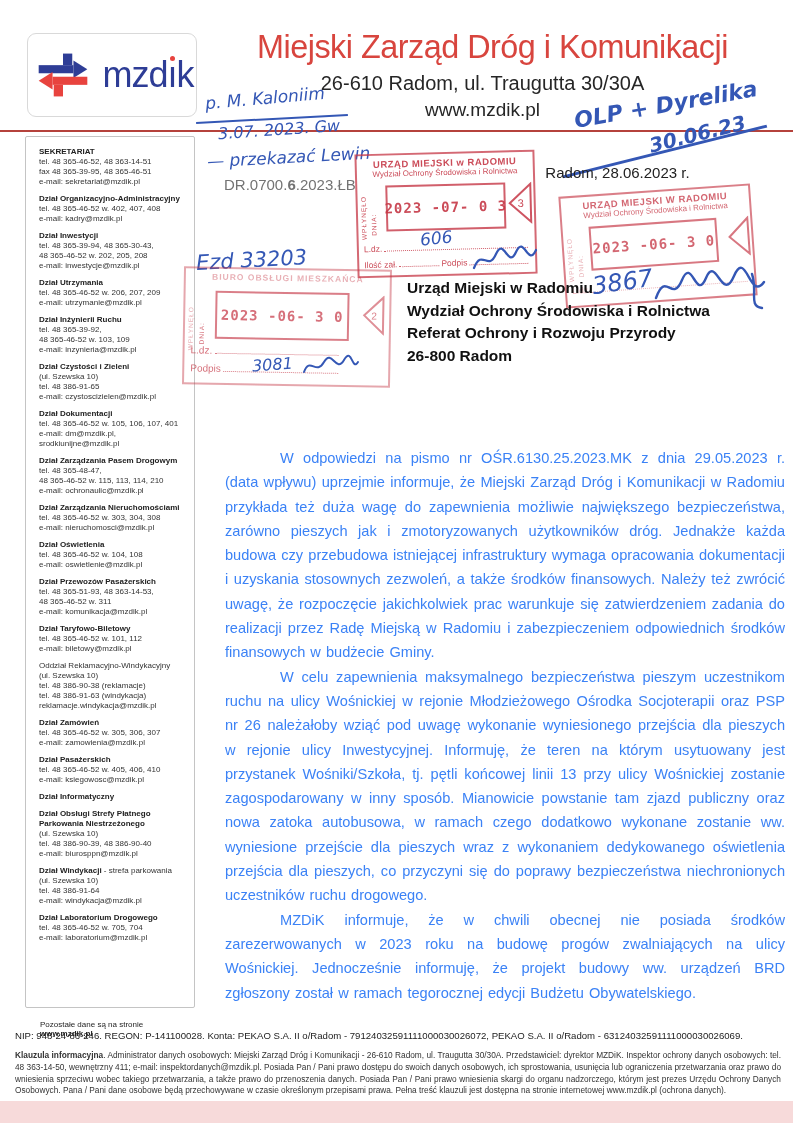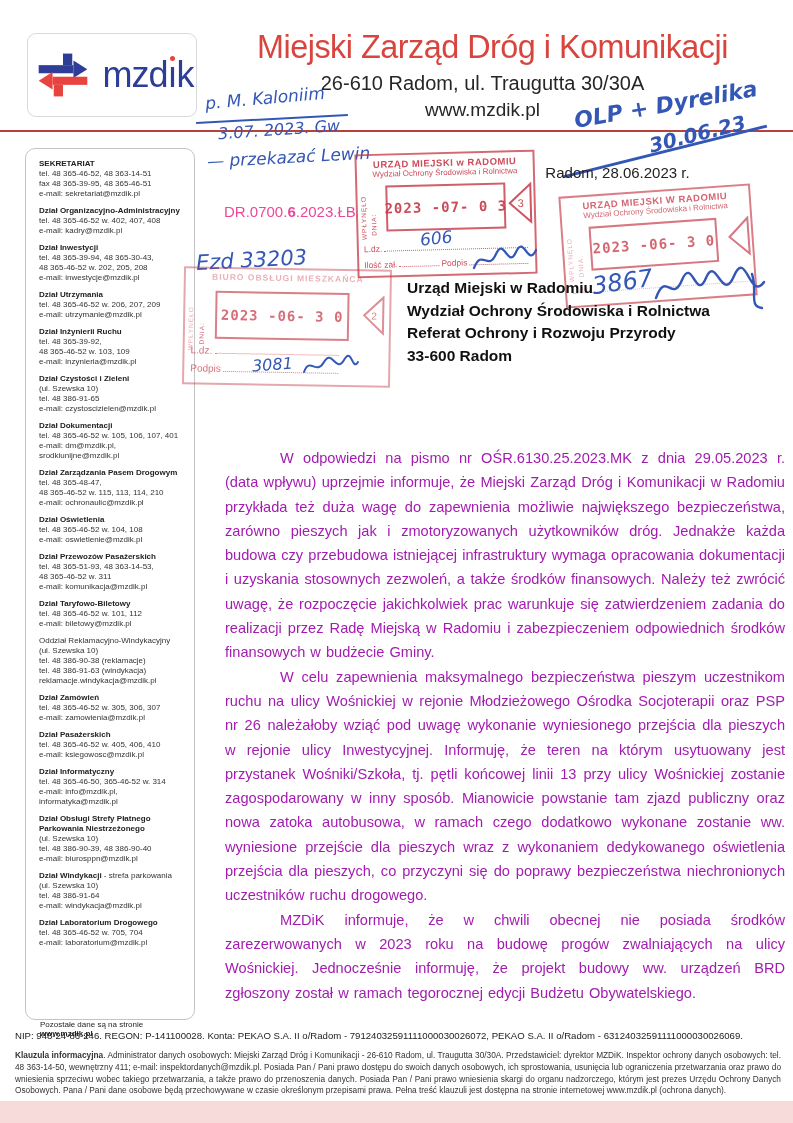--- a/index.html
+++ b/index.html
@@ -16,49 +16,49 @@
              font-size:33px;font-weight:500;color:#d8453e;letter-spacing:-0.5px;transform:scaleX(0.98);}
   .org-address{position:absolute;left:200px;top:72px;width:565px;text-align:center;font-size:20px;color:#262626;}
   .org-website{position:absolute;left:200px;top:99px;width:565px;text-align:center;font-size:19px;color:#262626;}
   .rule{position:absolute;left:0;top:130px;width:793px;height:2px;background:#b5423c;}
 
   
   .hand{position:absolute;color:#3457b5;font-family:"DejaVu Sans",sans-serif;font-style:italic;white-space:nowrap;}
   .hand-stroke{position:absolute;border-top:2px solid #3457b5;}
 
   
-  .sidebar{position:absolute;left:25px;top:148px;width:170px;height:872px;border:1.5px solid #c4c4c4;
-           border-radius:10px;padding:10px 6px 8px 13px;box-sizing:border-box;font-size:8px;line-height:10px;color:#333;}
+  .sidebar{position:absolute;left:25px;top:136px;width:170px;height:872px;border:1.5px solid #c4c4c4;
+           border-radius:2px;padding:10px 6px 8px 13px;box-sizing:border-box;font-size:8px;line-height:10px;color:#333;}
   .sb-item{margin-bottom:7px;}
   .sb-name{font-weight:bold;color:#222;}
   .sb-name:empty{display:none;}
   .sb-info{white-space:pre-line;}
   .sb-note{margin-top:26px;font-size:8px;}
   .sb-note b{font-weight:bold;}
 
   
   .letter-date{position:absolute;left:480px;top:164px;width:275px;text-align:center;font-size:15px;color:#222;}
-  .ref-number{position:absolute;left:224px;top:176px;font-size:15px;color:#ec4899;margin-top:27px;}
+  .ref-number{position:absolute;left:224px;top:176px;font-size:15px;color:#737373;}
   .recipient{position:absolute;left:407px;top:277px;font-size:15.5px;font-weight:bold;line-height:22.5px;color:#101010;}
 
   
   .stamp{position:absolute;border:2px solid rgba(197,55,70,0.75);color:rgba(197,55,70,0.9);box-sizing:border-box;}
   .stamp .hdr1{text-align:center;font-size:9.5px;font-weight:bold;letter-spacing:0.5px;margin-top:3px;}
   .stamp .hdr2{text-align:center;font-size:8px;}
   .stamp .datebox{position:absolute;border:2px solid rgba(197,55,70,0.8);display:flex;align-items:center;justify-content:center;}
   .stamp .date{font-family:"DejaVu Sans Mono",monospace;font-weight:bold;font-size:14px;letter-spacing:1px;white-space:nowrap;}
   .stamp .vert{position:absolute;writing-mode:vertical-rl;transform:rotate(180deg);font-size:6.5px;letter-spacing:1px;}
   .stamp .line{position:absolute;display:flex;align-items:flex-end;font-size:8.5px;}
   .stamp .dots{flex:1;border-bottom:1.5px dotted rgba(197,55,70,0.8);margin:0 2px 2px 2px;}
   .tri{position:absolute;}
   .faint{opacity:0.55;}
 
   
   .body-text{position:absolute;left:225px;top:446px;width:560px;font-size:14.6px;line-height:24.3px;
-             text-align:justify;color:#a21caf;word-spacing:1px;}
+             text-align:justify;color:#3b82f6;word-spacing:1px;}
   .body-text p{margin:0;text-indent:55px;}
 
   
   .footer-ids{position:absolute;left:15px;top:1030px;width:766px;font-size:9.6px;color:#222;}
   .footer-ids b{font-weight:normal;}
   .footer-clause{position:absolute;left:15px;top:1050px;width:766px;font-size:8.3px;line-height:11.8px;
                  text-align:justify;color:#333;}
   .footer-clause b{font-weight:bold;}
   .scan-band{position:absolute;left:0;top:1101px;width:793px;height:22px;background:#f7dada;}
 </style>
@@ -145,20 +145,25 @@
 srodkiunijne@mzdik.pl</div>
       </div>
 
       <div class="sb-item">
         <span class="sb-name">Dział Zarządzania Pasem Drogowym</span><span></span>
         <div class="sb-info">tel. 48 365-48-47,
 48 365-46-52 w. 115, 113, 114, 210
 e-mail: ochronaulic@mzdik.pl</div>
       </div>
 
+      <div class="sb-item">
+        <span class="sb-name">Dział Zarządzania Nieruchomościami</span><span></span>
+        <div class="sb-info">tel. 48 365-46-52 w. 303, 304, 308
+e-mail: nieruchomosci@mzdik.pl</div>
+      </div>
 
       <div class="sb-item">
         <span class="sb-name">Dział Oświetlenia</span><span></span>
         <div class="sb-info">tel. 48 365-46-52 w. 104, 108
 e-mail: oswietlenie@mzdik.pl</div>
       </div>
 
       <div class="sb-item">
         <span class="sb-name">Dział Przewozów Pasażerskich</span><span></span>
         <div class="sb-info">tel. 48 365-51-93, 48 363-14-53,
@@ -188,23 +193,20 @@
       </div>
 
       <div class="sb-item">
         <span class="sb-name">Dział Pasażerskich</span><span></span>
         <div class="sb-info">tel. 48 365-46-52 w. 405, 406, 410
 e-mail: ksiegowosc@mzdik.pl</div>
       </div>
 
       <div class="sb-item">
         <span class="sb-name">Dział Informatyczny</span><span></span>
-        <div class="sb-info">tel. 48 365-46-50, 365-46-52 w. 314
-e-mail: info@mzdik.pl,
-informatyka@mzdik.pl</div>
       </div>
 
       <div class="sb-item">
         <span class="sb-name">Dział Obsługi Strefy Płatnego Parkowania Niestrzeżonego</span><span></span>
         <div class="sb-info">(ul. Szewska 10)
 tel. 48 386-90-39, 48 386-90-40
 e-mail: biurosppn@mzdik.pl</div>
       </div>
 
       <div class="sb-item">
@@ -304,21 +306,21 @@
 
   <div class="recipient">
 
       <div>Urząd Miejski w Radomiu</div>
 
       <div>Wydział Ochrony Środowiska i Rolnictwa</div>
 
       <div>Referat Ochrony i Rozwoju Przyrody</div>
 
 
-      <div>33-600 Radom</div>
+      <div>26-800 Radom</div>
     </div>
 
   <div class="body-text">
 
       <p>W odpowiedzi na pismo nr OŚR.6130.25.2023.MK z dnia 29.05.2023 r. (data wpływu) uprzejmie informuje, że Miejski Zarząd Dróg i Komunikacji w Radomiu przykłada też duża wagę do zapewnienia możliwie największego bezpieczeństwa, zarówno pieszych jak i zmotoryzowanych użytkowników dróg. Jednakże  każda budowa czy przebudowa istniejącej infrastruktury wymaga opracowania dokumentacji i uzyskania stosownych zezwoleń, a także środków finansowych. Należy też zwrócić uwagę, że rozpoczęcie jakichkolwiek prac warunkuje się zatwierdzeniem zadania do realizacji przez Radę Miejską w Radomiu i zabezpieczeniem odpowiednich środków finansowych w budżecie Gminy.</p>
 
       <p>W celu zapewnienia maksymalnego bezpieczeństwa pieszym uczestnikom ruchu na ulicy Wośnickiej w rejonie Młodzieżowego Ośrodka Socjoterapii oraz PSP nr 26 należałoby wziąć pod uwagę wykonanie wyniesionego przejścia dla pieszych w rejonie ulicy Inwestycyjnej. Informuję, że teren na którym usytuowany jest przystanek Wośniki/Szkoła, tj. pętli końcowej linii 13 przy ulicy Wośnickiej zostanie zagospodarowany w inny sposób. Mianowicie powstanie tam zjazd publiczny oraz nowa zatoka autobusowa, w ramach czego dodatkowo wykonane zostanie ww. wyniesione przejście dla pieszych wraz z wykonaniem dedykowanego oświetlenia przejścia dla pieszych, co przyczyni się do poprawy bezpieczeństwa niechronionych uczestników ruchu drogowego.</p>
 
       <p>MZDiK informuje, że w chwili obecnej nie posiada środków zarezerwowanych w 2023 roku na budowę progów zwalniających na ulicy Wośnickiej. Jednocześnie informuję, że projekt budowy ww. urządzeń BRD zgłoszony został w ramach tegorocznej edycji Budżetu Obywatelskiego.</p>
     </div>

